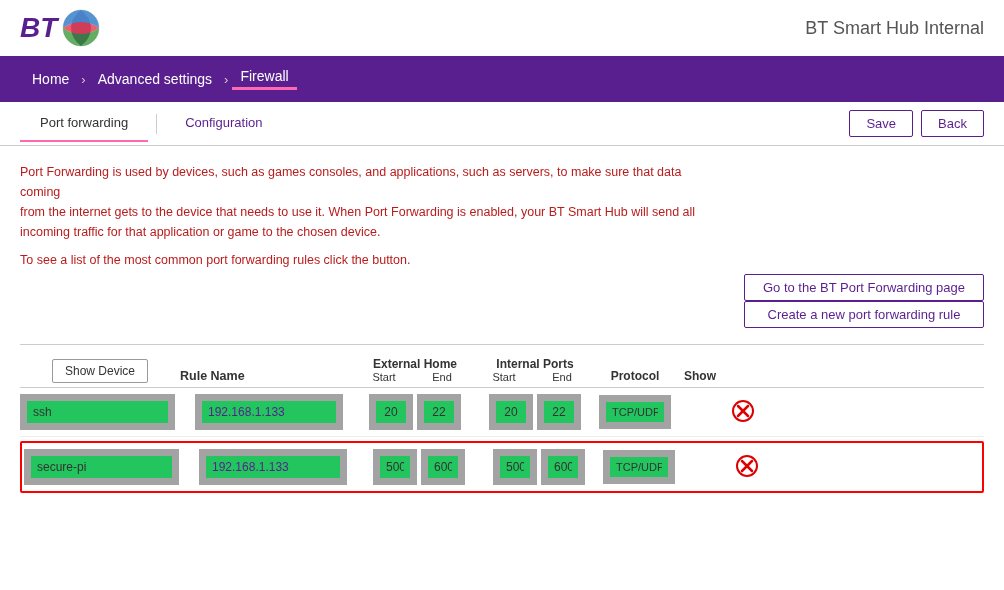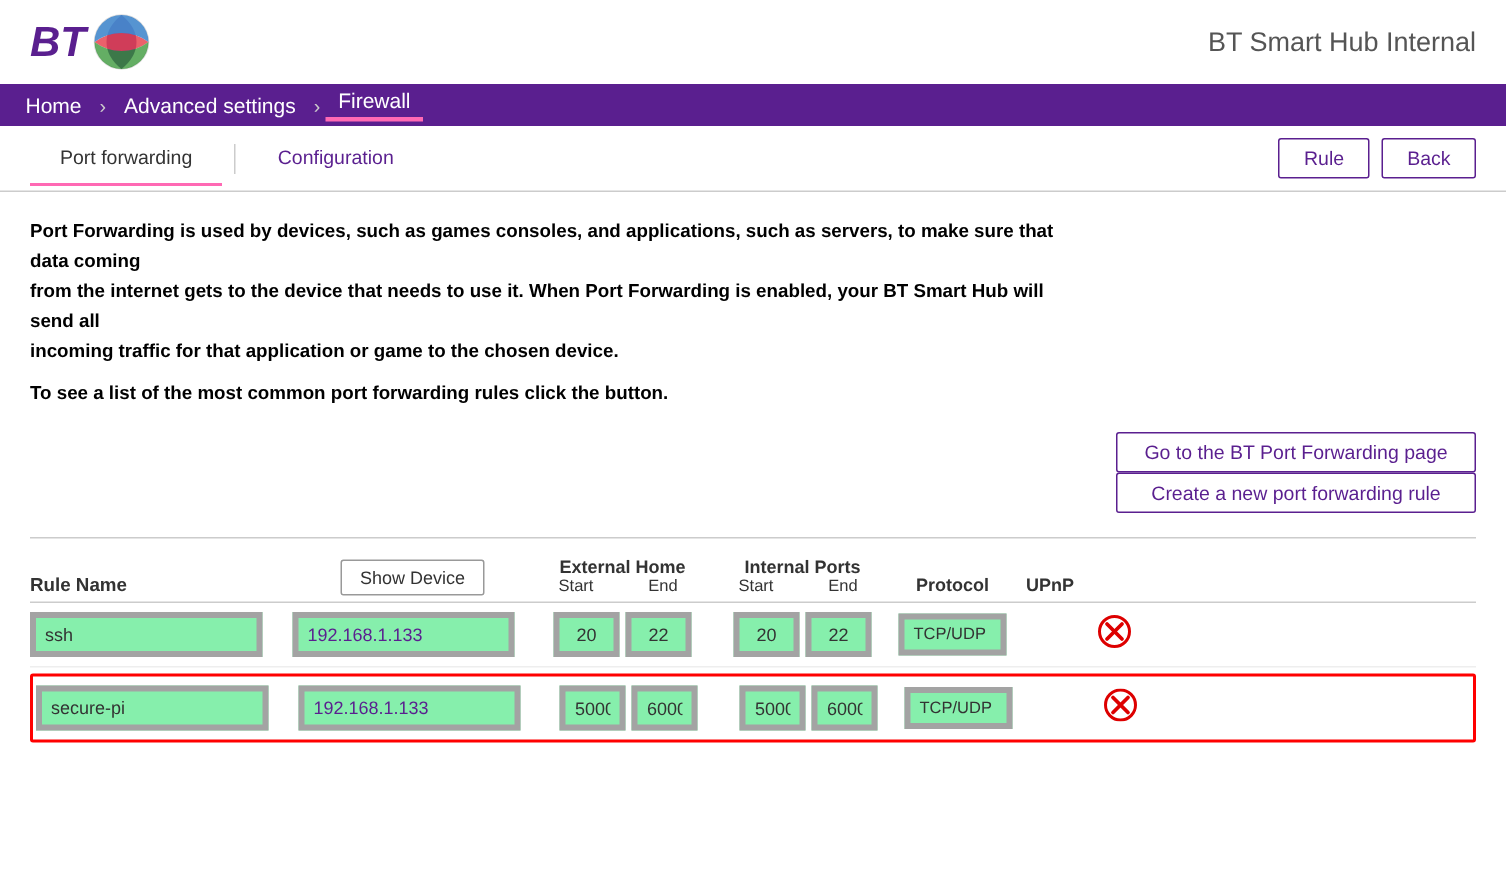--- a/index.html
+++ b/index.html
@@ -5,48 +5,48 @@
     * { box-sizing: border-box; margin: 0; padding: 0; }
     body { font-family: Arial, sans-serif; font-size: 13px; background: #fff; color: #333; width: 1004px; height: 590px; overflow: hidden; }
 
     
     .top-bar { display: flex; align-items: center; justify-content: space-between; padding: 8px 20px; background: #fff; }
     .logo-area { display: flex; align-items: center; gap: 4px; }
     .logo-bt { font-size: 28px; font-weight: bold; color: #5a1f8f; font-style: italic; }
     .app-title { font-size: 18px; color: #555; }
 
     
-    .nav-bar { background: #5a1f8f; display: flex; align-items: center; padding: 0 9px; height: 28px; }
+    .nav-bar { background: #5a1f8f; display: flex; align-items: center; padding: 0 24px; height: 46px; }
     .nav-item { color: #fff; font-size: 14px; padding: 0 8px; cursor: pointer; text-decoration: none; }
     .nav-item.active { border-bottom: 3px solid #ff69b4; padding-bottom: 3px; }
     .nav-separator { color: #ccc; margin: 0 4px; }
 
     
     .tabs-bar { display: flex; align-items: center; justify-content: space-between; border-bottom: 1px solid #ccc; padding: 0 20px; margin-top: 0; }
     .tabs { display: flex; gap: 0; }
     .tab { padding: 10px 20px; font-size: 13px; color: #5a1f8f; cursor: pointer; border-bottom: 2px solid transparent; }
     .tab.active { border-bottom: 2px solid #ff69b4; color: #333; }
     .tab-separator { border-right: 1px solid #ccc; height: 20px; align-self: center; margin: 0 8px; }
     .tab-actions { display: flex; gap: 8px; padding: 8px 0; }
     .btn-outline { border: 1px solid #5a1f8f; color: #5a1f8f; background: #fff; padding: 5px 16px; cursor: pointer; font-size: 13px; border-radius: 2px; }
 
     
     .content { padding: 16px 20px; }
-    .description { font-size: 12.5px; line-height: 1.6; color: #000000; max-width: 700px; margin-bottom: 16px; font-weight: bold; }
+    .description { font-size: 12.5px; line-height: 1.6; color: #b91c1c; max-width: 700px; margin-bottom: 4px; }
 
     
     .table-section { border-top: 1px solid #ccc; padding-top: 12px; }
 
     .col-group-label { font-size: 12px; font-weight: bold; color: #333; text-align: center; }
 
     .show-device-btn { border: 1px solid #999; background: #fff; padding: 4px 12px; cursor: pointer; font-size: 12px; color: #333; border-radius: 2px; }
 
     .table-row { display: flex; align-items: center; padding: 6px 0; border-bottom: 1px solid #eee; }
 
-    .field-input { border: 4px solid #a3a3a3; padding: 4px 6px; font-size: 12px; color: #333; width: 100%; background: #86efac; }
+    .field-input { border: 7px solid #a3a3a3; padding: 4px 6px; font-size: 12px; color: #333; width: 100%; background: #22c55e; }
     .field-input.rule-name { width: 155px; }
     .field-input.ip-field { width: 145px; color: #5a1f8f; }
     .field-input.port-field { width: 44px; text-align: center; }
     .field-input.proto-field { width: 72px; font-size: 11px; }
     .cell-rule { width: 175px; padding-right: 8px; }
     .cell-device { width: 160px; padding-right: 8px; }
     .cell-ext { width: 120px; display: flex; gap: 4px; justify-content: center; }
     .cell-int { width: 120px; display: flex; gap: 4px; justify-content: center; }
     .cell-proto { width: 80px; display: flex; justify-content: center; }
     .cell-upnp { width: 50px; display: flex; justify-content: center; }
@@ -83,21 +83,21 @@
   <a class="nav-item active">Firewall</a>
 </div>
 
 <div class="tabs-bar">
   <div class="tabs">
     <div class="tab active">Port forwarding</div>
     <div class="tab-separator"></div>
     <div class="tab">Configuration</div>
   </div>
   <div class="tab-actions">
-    <button class="btn-outline">Rule</button>
+    <button class="btn-outline">Save</button>
     <button class="btn-outline">Back</button>
   </div>
 </div>
 
 <div class="content">
   <div class="description">
     <p>Port Forwarding is used by devices, such as games consoles, and applications, such as servers, to make sure that data coming</p>
     <p>from the internet gets to the device that needs to use it. When Port Forwarding is enabled, your BT Smart Hub will send all</p>
     <p>incoming traffic for that application or game to the chosen device.</p>
     <p style="margin-top:8px;">
@@ -106,40 +106,40 @@
   </div>
 
   <div style="display:flex; flex-direction:column; align-items:flex-end; gap:0; margin-bottom:16px;">
     <button class="btn-outline" style="min-width:240px;">Go to the BT Port Forwarding page</button>
     <button class="btn-outline" style="min-width:240px;">Create a new port forwarding rule</button>
   </div>
 
   <div class="table-section">
 
     <div style="display:flex; align-items:flex-end; padding-bottom:4px; border-bottom:1px solid #ccc;">
-      <div style="width:175px; font-weight:bold; font-size:12.5px;">Rule Name</div>
       <div style="width:160px; display:flex; justify-content:center;">
         <button class="show-device-btn">Show Device</button>
       </div>
+      <div style="width:175px; font-weight:bold; font-size:12.5px;">Rule Name</div>
       <div style="width:120px; text-align:center;">
         <div class="col-group-label">External Home</div>
         <div style="display:flex; gap:0;">
           <span style="width:58px; text-align:center; font-size:11px;">Start</span>
           <span style="width:58px; text-align:center; font-size:11px;">End</span>
         </div>
       </div>
       <div style="width:120px; text-align:center;">
         <div class="col-group-label">Internal Ports</div>
         <div style="display:flex; gap:0;">
           <span style="width:58px; text-align:center; font-size:11px;">Start</span>
           <span style="width:58px; text-align:center; font-size:11px;">End</span>
         </div>
       </div>
       <div style="width:80px; text-align:center; font-size:12px; font-weight:bold;">Protocol</div>
-      <div style="width:50px; text-align:center; font-size:12px; font-weight:bold;">UPnP</div>
+      <div style="width:50px; text-align:center; font-size:12px; font-weight:bold;">Show</div>
       <div style="width:36px;"></div>
     </div>
 
     <div class="table-row" style="display:flex; align-items:center; padding:6px 0; border-bottom:1px solid #eee;">
       <div class="cell-rule">
         <input class="field-input rule-name" type="text" value="ssh" style="">
       </div>
       <div class="cell-device" style="width:160px; padding-right:8px;">
         <input class="field-input ip-field" type="text" value="192.168.1.133" style="width: 148px; color: rgb(90, 31, 143);">
       </div>

